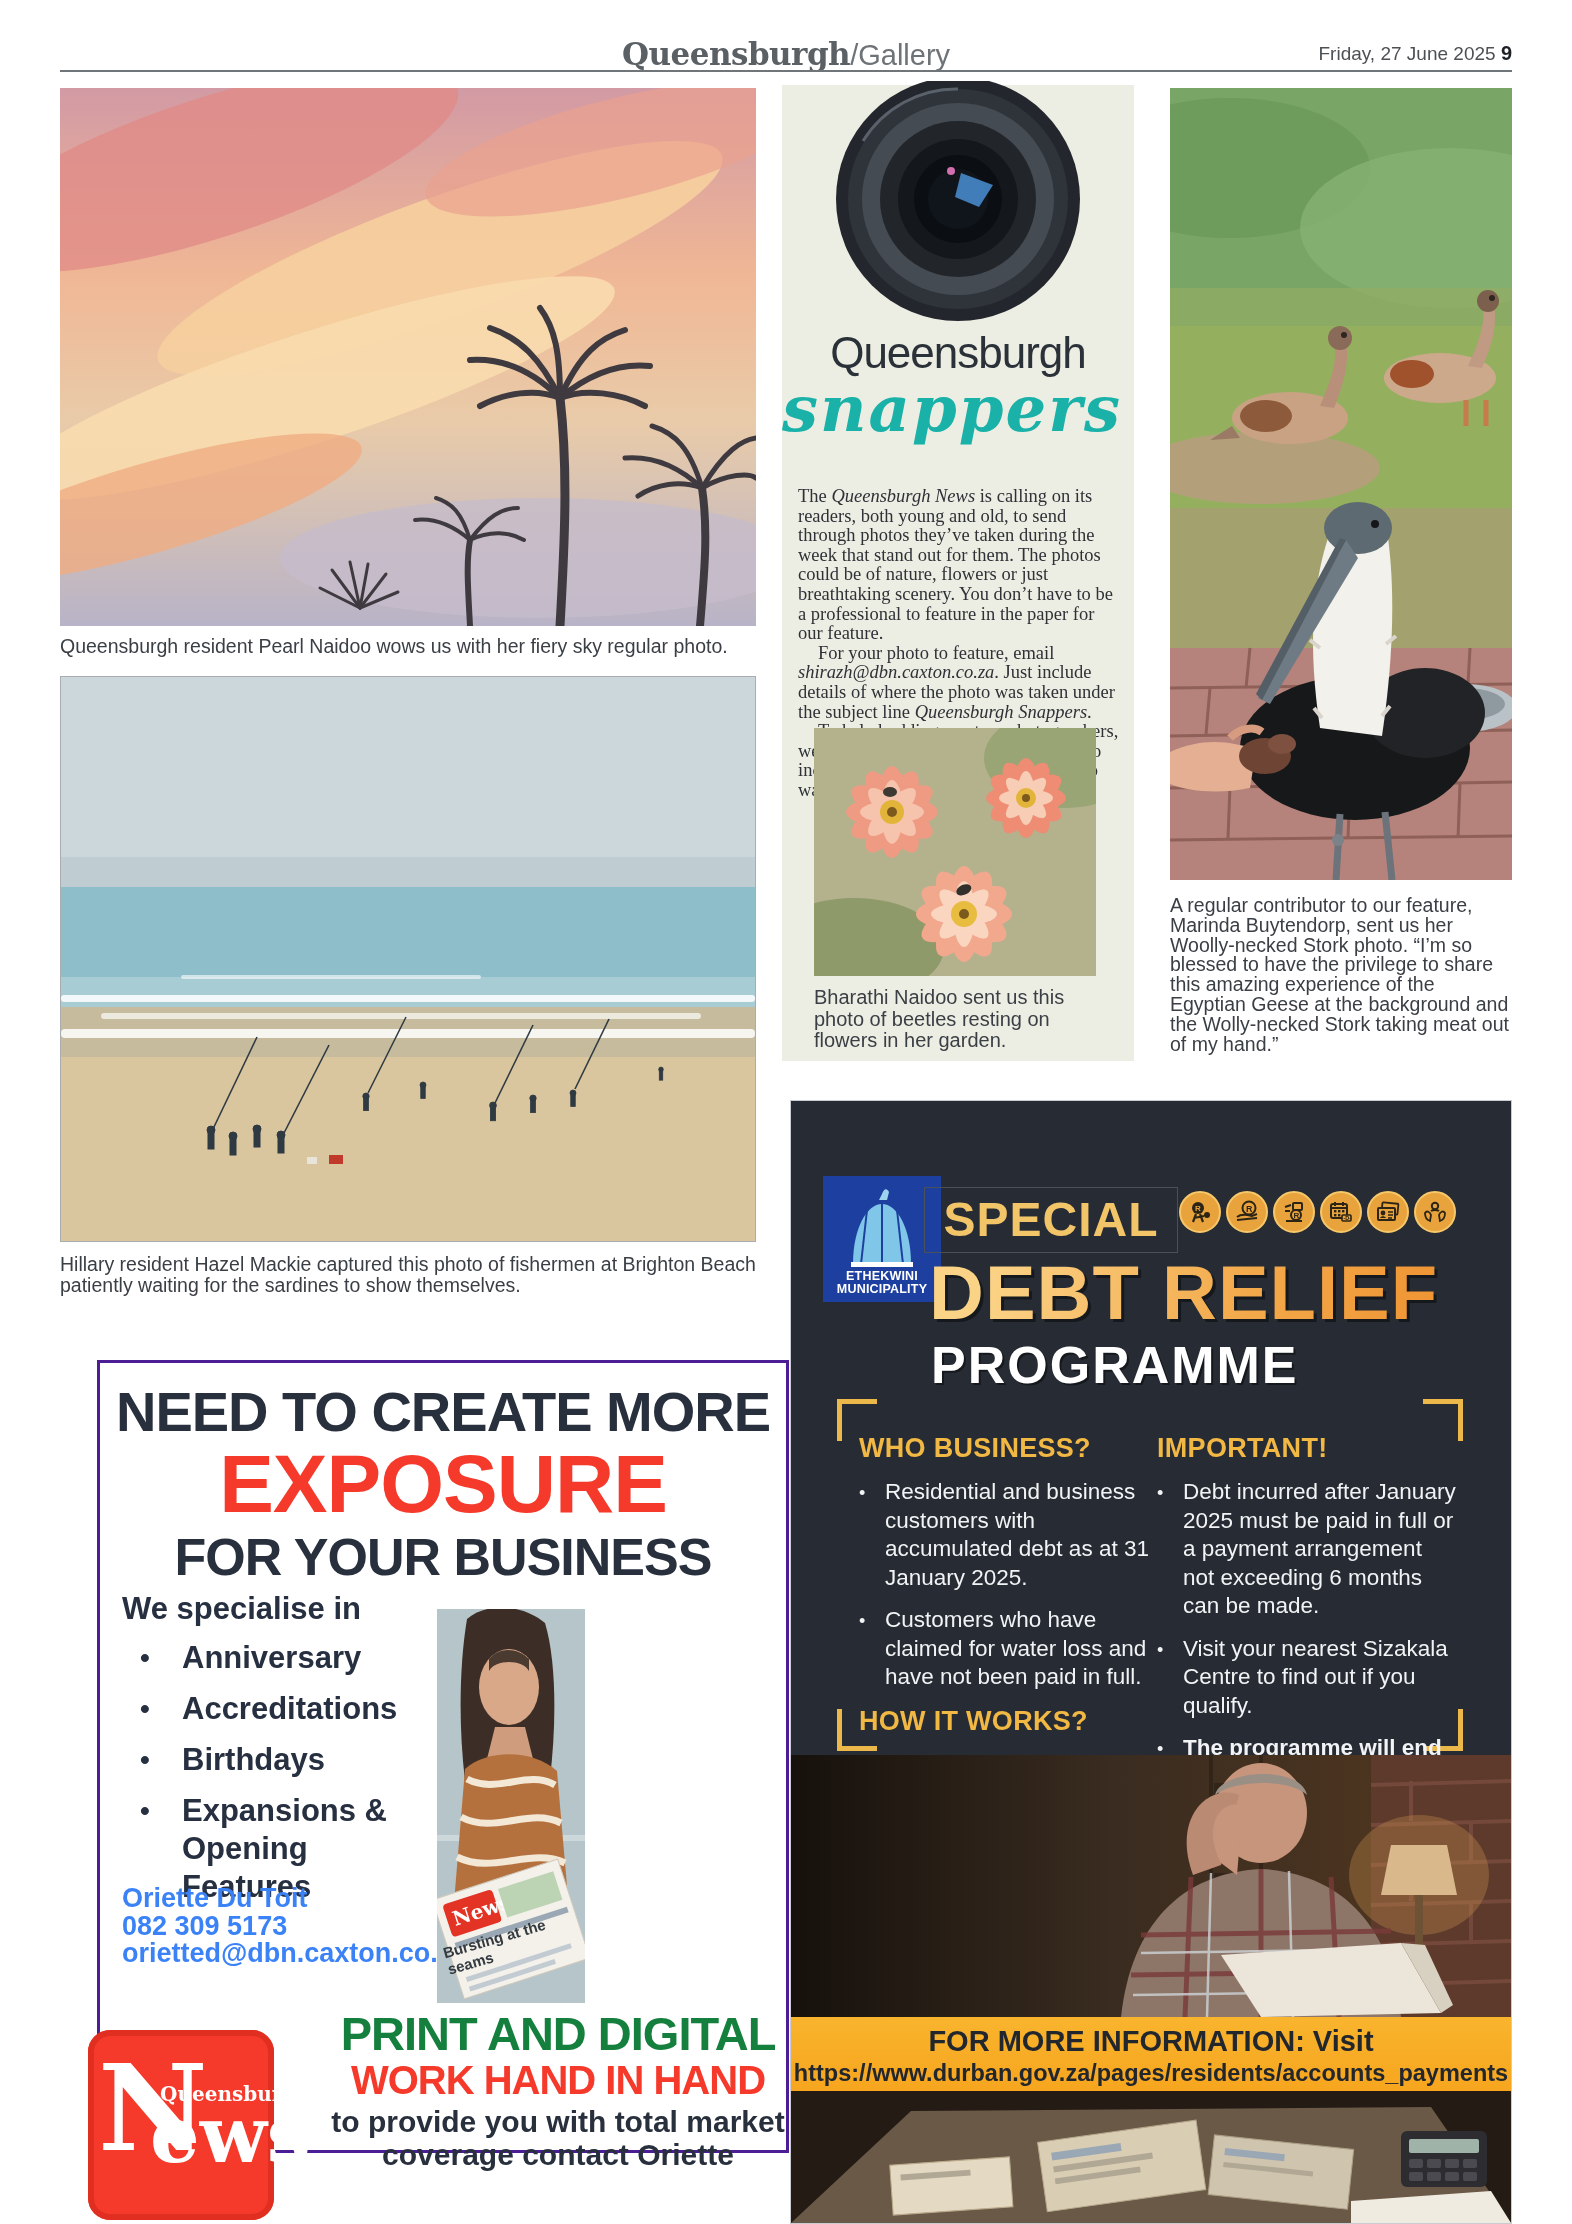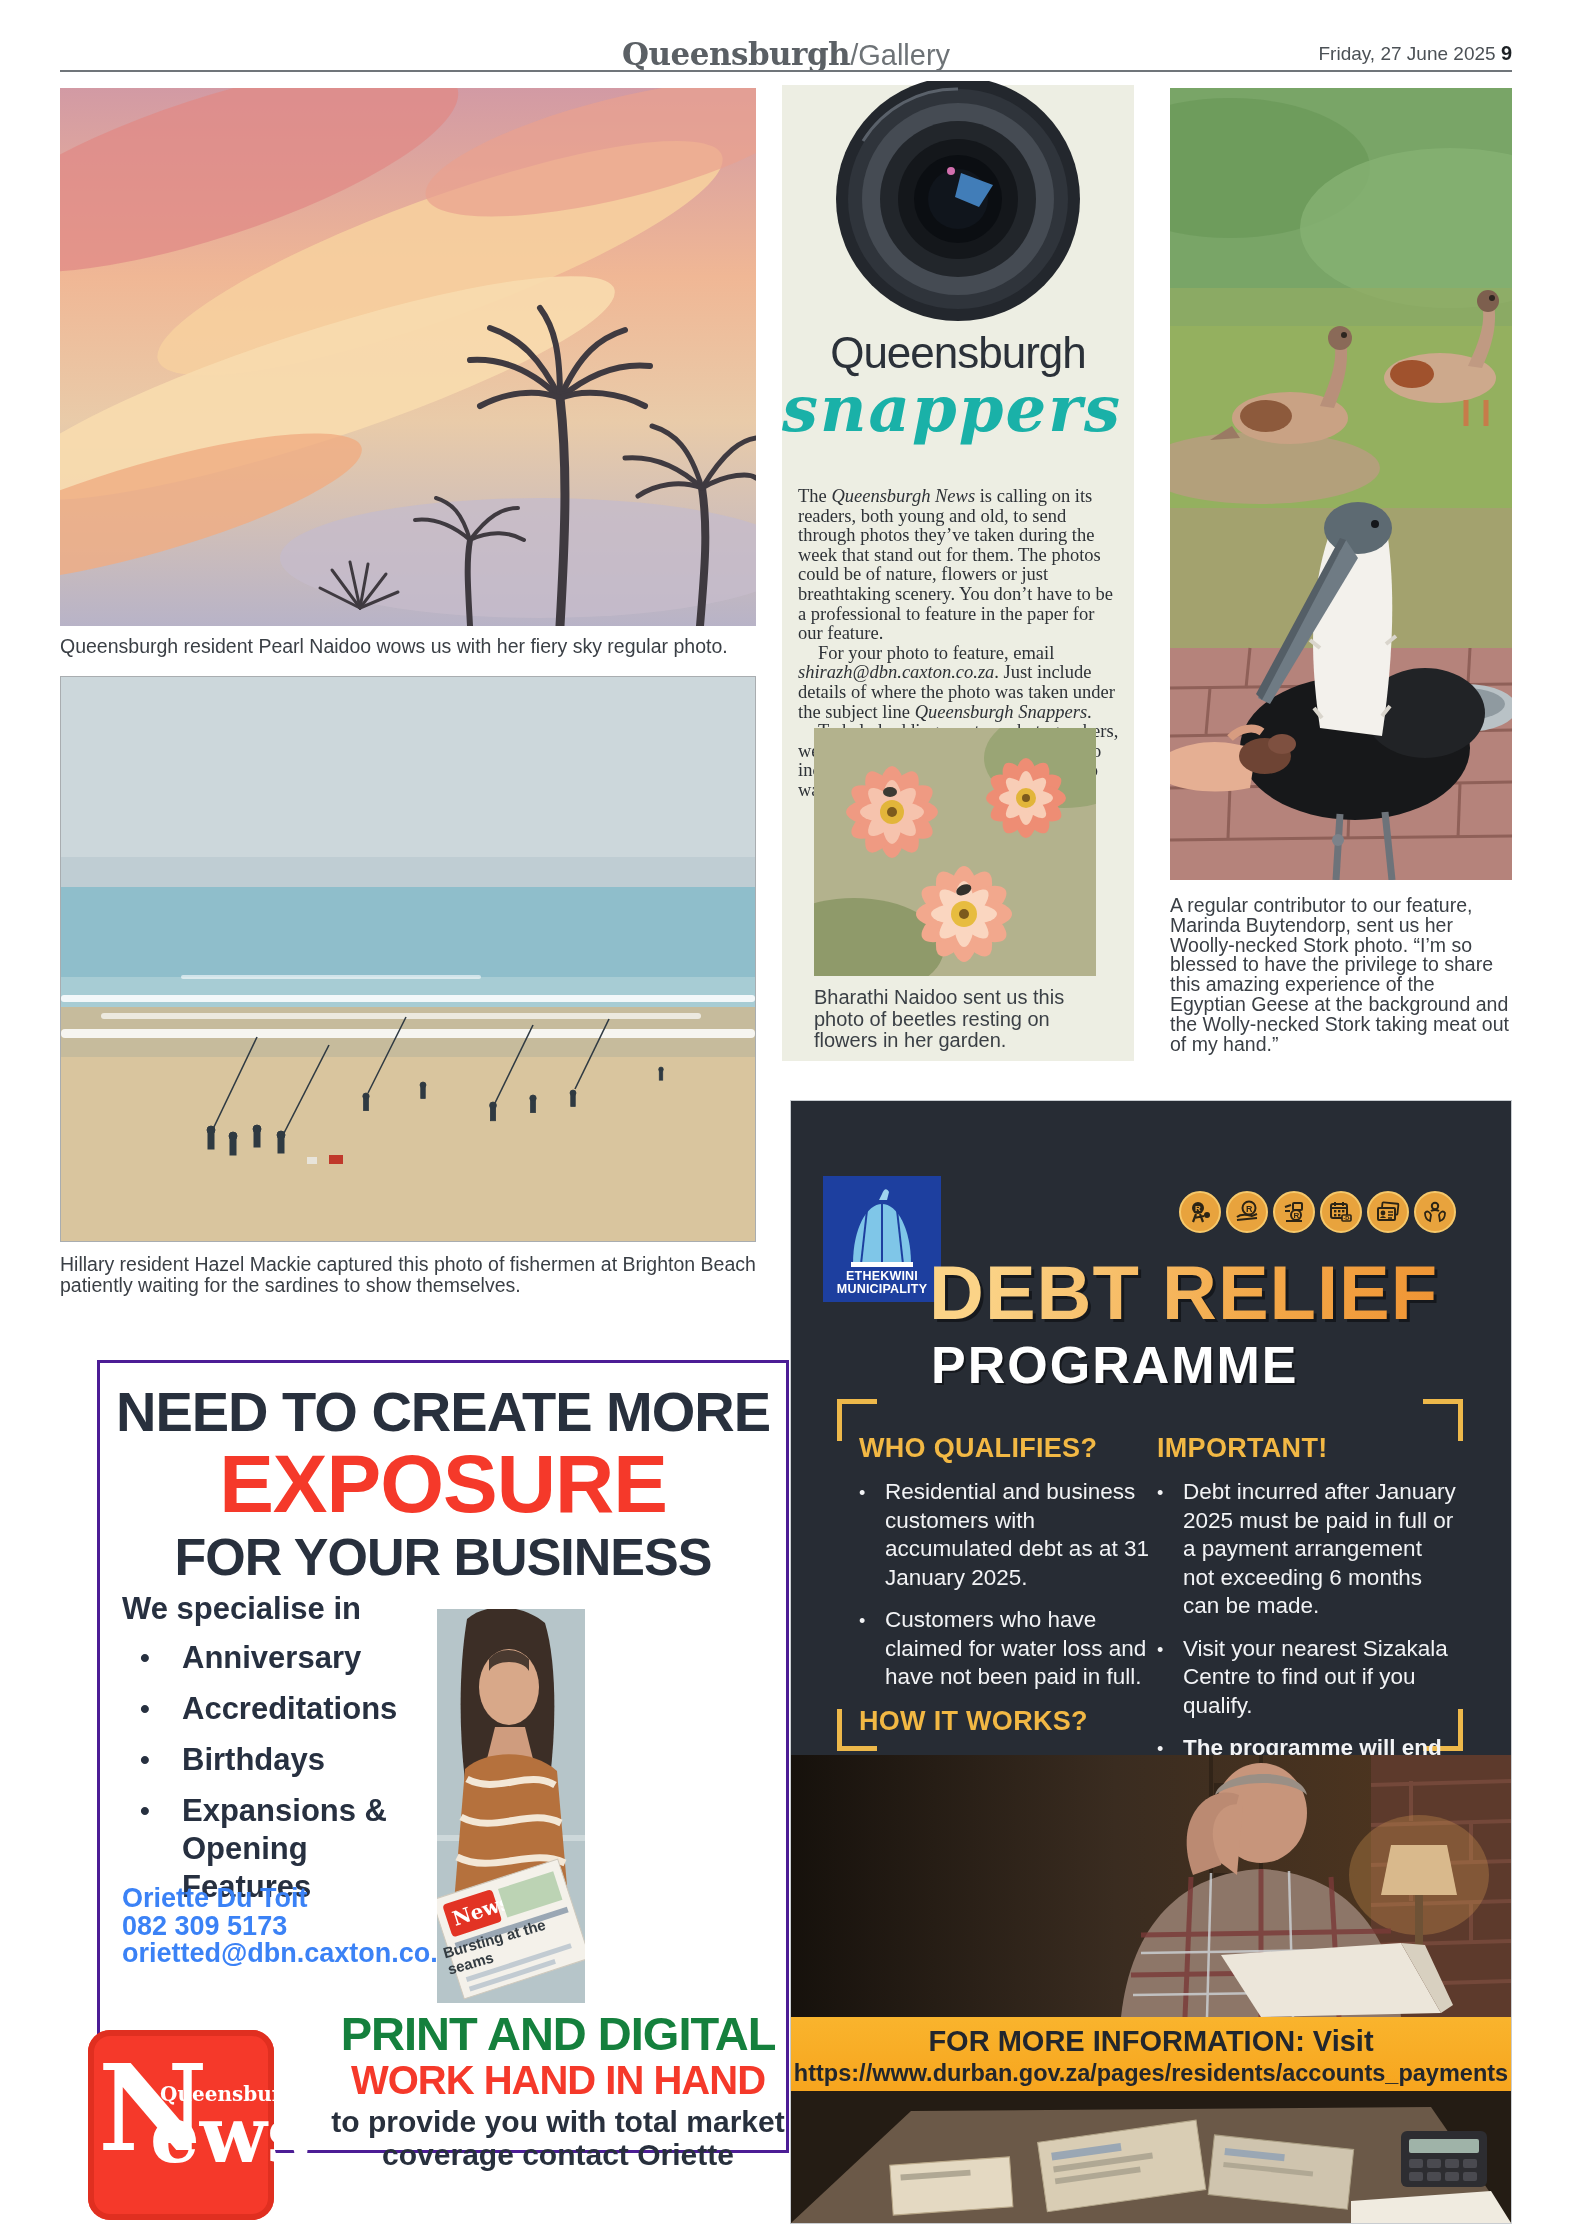--- a/index.html
+++ b/index.html
@@ -470,20 +470,21 @@
             <line x1="59" y1="28" x2="59" y2="88"></line>
             <line x1="74" y1="34" x2="80" y2="88"></line>
         </g>
         <rect x="28" y="86" width="62" height="5" fill="#ffffff"></rect>
       </svg>
       <div class="eth-txt">
         <div>ETHEKWINI</div>
           <div>MUNICIPALITY</div>
       </div>
     </div>
+    <div class="abs kicker">SPECIAL</div>
     <div class="abs icon-row">
       <span class="gold-ic">
           <svg width="26" height="26" viewBox="0 0 26 26">
             <circle cx="11" cy="9" r="6" fill="#2c2415"></circle>
             <text x="8" y="12" font-size="8" fill="#e8a33d" font-weight="bold" font-family="Liberation Sans,sans-serif">R</text>
             <path d="M9,15 l-3,8 M13,15 l3,8 M7,19 l10,-2" stroke="#2c2415" stroke-width="2.2" fill="none"></path>
             <circle cx="20" cy="16" r="3" fill="#2c2415"></circle>
           </svg>
         </span>
       <span class="gold-ic">
@@ -542,21 +543,21 @@
     <div class="abs brk" style="left:46px;top:298px;width:5px;height:42px;"></div>
     <div class="abs brk" style="left:46px;top:298px;width:40px;height:5px;"></div>
     <div class="abs brk" style="left:46px;top:608px;width:5px;height:42px;"></div>
     <div class="abs brk" style="left:46px;top:645px;width:40px;height:5px;"></div>
     <div class="abs brk" style="left:667px;top:298px;width:5px;height:42px;"></div>
     <div class="abs brk" style="left:632px;top:298px;width:40px;height:5px;"></div>
     <div class="abs brk" style="left:667px;top:608px;width:5px;height:42px;"></div>
     <div class="abs brk" style="left:632px;top:645px;width:40px;height:5px;"></div>
 
     <div class="abs who-col">
-      <div class="debt-h col-h">WHO QUALIFIES?</div>
+      <div class="debt-h col-h">WHO BUSINESS?</div>
       <div class="d-li">
           <span class="dot">•</span>
           <span class="t">Residential and business customers with accumulated debt as at 31 January 2025.</span>
         </div>
       <div class="d-li">
           <span class="dot">•</span>
           <span class="t">Customers who have claimed for water loss and have not been paid in full.</span>
         </div>
       <div class="debt-h how-h">HOW IT WORKS?</div>
       <div class="d-li">

